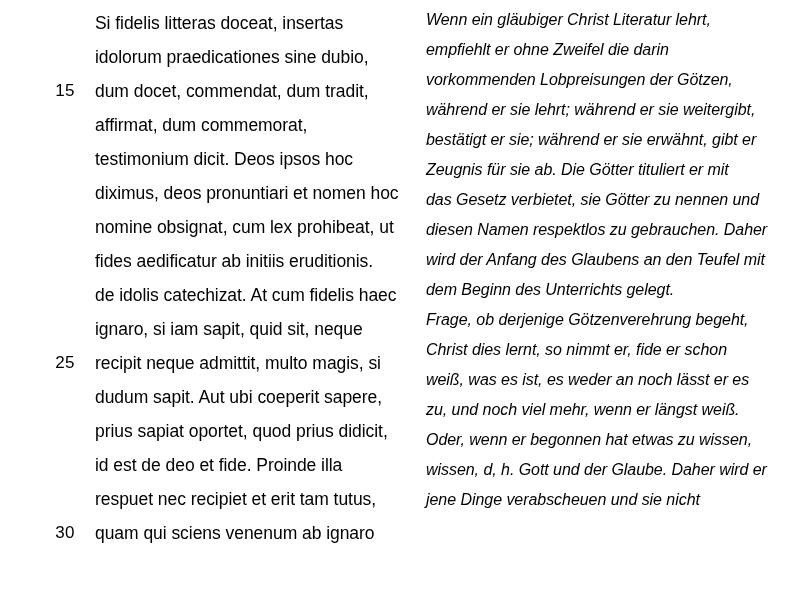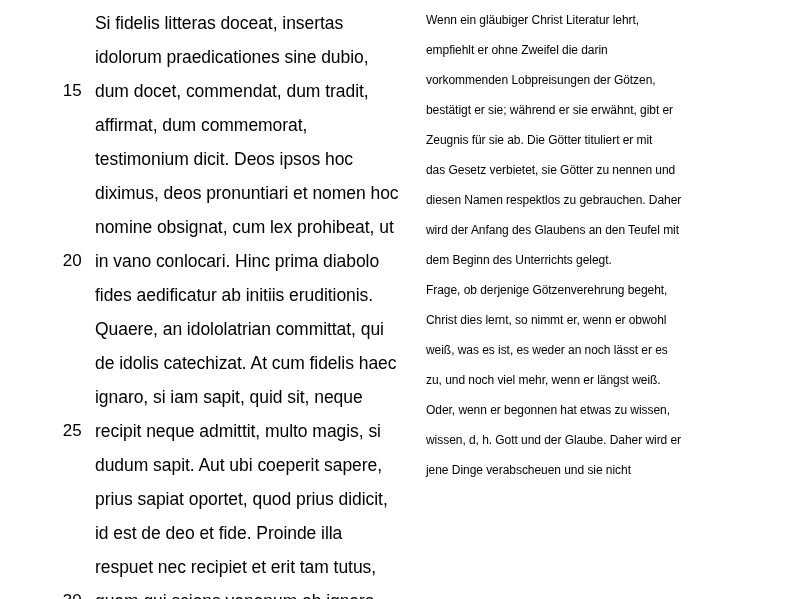--- a/index.html
+++ b/index.html
@@ -38,21 +38,21 @@
     height: 34px;
     line-height: 34px;
     white-space: nowrap;
   }
 
   .line-number {
     position: absolute;
     left: 48px;
     top: 0;
     width: 34px;
-    text-align: right;
+    text-align: center;
     font-size: 17px;
     line-height: 34px;
     letter-spacing: 0.2px;
   }
 
   .src-text {
     position: absolute;
     left: 95px;
     top: 0;
     font-size: 17.5px;
@@ -64,23 +64,24 @@
   .col-right {
     position: absolute;
     left: 426px;
     top: 5px;
     width: 374px;
   }
 
   .trans-line {
     height: 30px;
     line-height: 30px;
-    font-size: 12px;
+    font-size: 16px;
     white-space: nowrap;
     letter-spacing: -0.05px;
+    font-style: italic;
   }
 </style>
 </head>
 <body>
 
 <div class="page">
 
   <div class="col-left" id="source-column">
       <div class="src-line">
         <span class="line-number"></span>
@@ -104,30 +105,22 @@
       </div>
       <div class="src-line">
         <span class="line-number"></span>
         <span class="src-text">diximus, deos pronuntiari et nomen hoc</span>
       </div>
       <div class="src-line">
         <span class="line-number"></span>
         <span class="src-text">nomine obsignat, cum lex prohibeat, ut</span>
       </div>
       <div class="src-line">
-        <span class="line-number">20</span>
-        <span class="src-text">in vano conlocari. Hinc prima diabolo</span>
-      </div>
-      <div class="src-line">
         <span class="line-number"></span>
         <span class="src-text">fides aedificatur ab initiis eruditionis.</span>
-      </div>
-      <div class="src-line">
-        <span class="line-number"></span>
-        <span class="src-text">Quaere, an idololatrian committat, qui</span>
       </div>
       <div class="src-line">
         <span class="line-number"></span>
         <span class="src-text">de idolis catechizat. At cum fidelis haec</span>
       </div>
       <div class="src-line">
         <span class="line-number"></span>
         <span class="src-text">ignaro, si iam sapit, quid sit, neque</span>
       </div>
       <div class="src-line">
@@ -153,28 +146,29 @@
       <div class="src-line">
         <span class="line-number">30</span>
         <span class="src-text">quam qui sciens venenum ab ignaro</span>
       </div>
     </div>
 
   <div class="col-right" id="translation-column">
       <div class="trans-line">Wenn ein gläubiger Christ Literatur lehrt,</div>
       <div class="trans-line">empfiehlt er ohne Zweifel die darin</div>
       <div class="trans-line">vorkommenden Lobpreisungen der Götzen,</div>
+      <div class="trans-line">während er sie lehrt; während er sie weitergibt,</div>
       <div class="trans-line">bestätigt er sie; während er sie erwähnt, gibt er</div>
       <div class="trans-line">Zeugnis für sie ab. Die Götter tituliert er mit</div>
       <div class="trans-line">das Gesetz verbietet, sie Götter zu nennen und</div>
       <div class="trans-line">diesen Namen respektlos zu gebrauchen. Daher</div>
       <div class="trans-line">wird der Anfang des Glaubens an den Teufel mit</div>
       <div class="trans-line">dem Beginn des Unterrichts gelegt.</div>
       <div class="trans-line">Frage, ob derjenige Götzenverehrung begeht,</div>
-      <div class="trans-line">Christ dies lernt, so nimmt er, wenn er obwohl</div>
+      <div class="trans-line">Christ dies lernt, so nimmt er, fide er schon</div>
       <div class="trans-line">weiß, was es ist, es weder an noch lässt er es</div>
       <div class="trans-line">zu, und noch viel mehr, wenn er längst weiß.</div>
       <div class="trans-line">Oder, wenn er begonnen hat etwas zu wissen,</div>
       <div class="trans-line">wissen, d, h. Gott und der Glaube. Daher wird er</div>
       <div class="trans-line">jene Dinge verabscheuen und sie nicht</div>
     </div>
 
 </div>
 
 </body></html>

